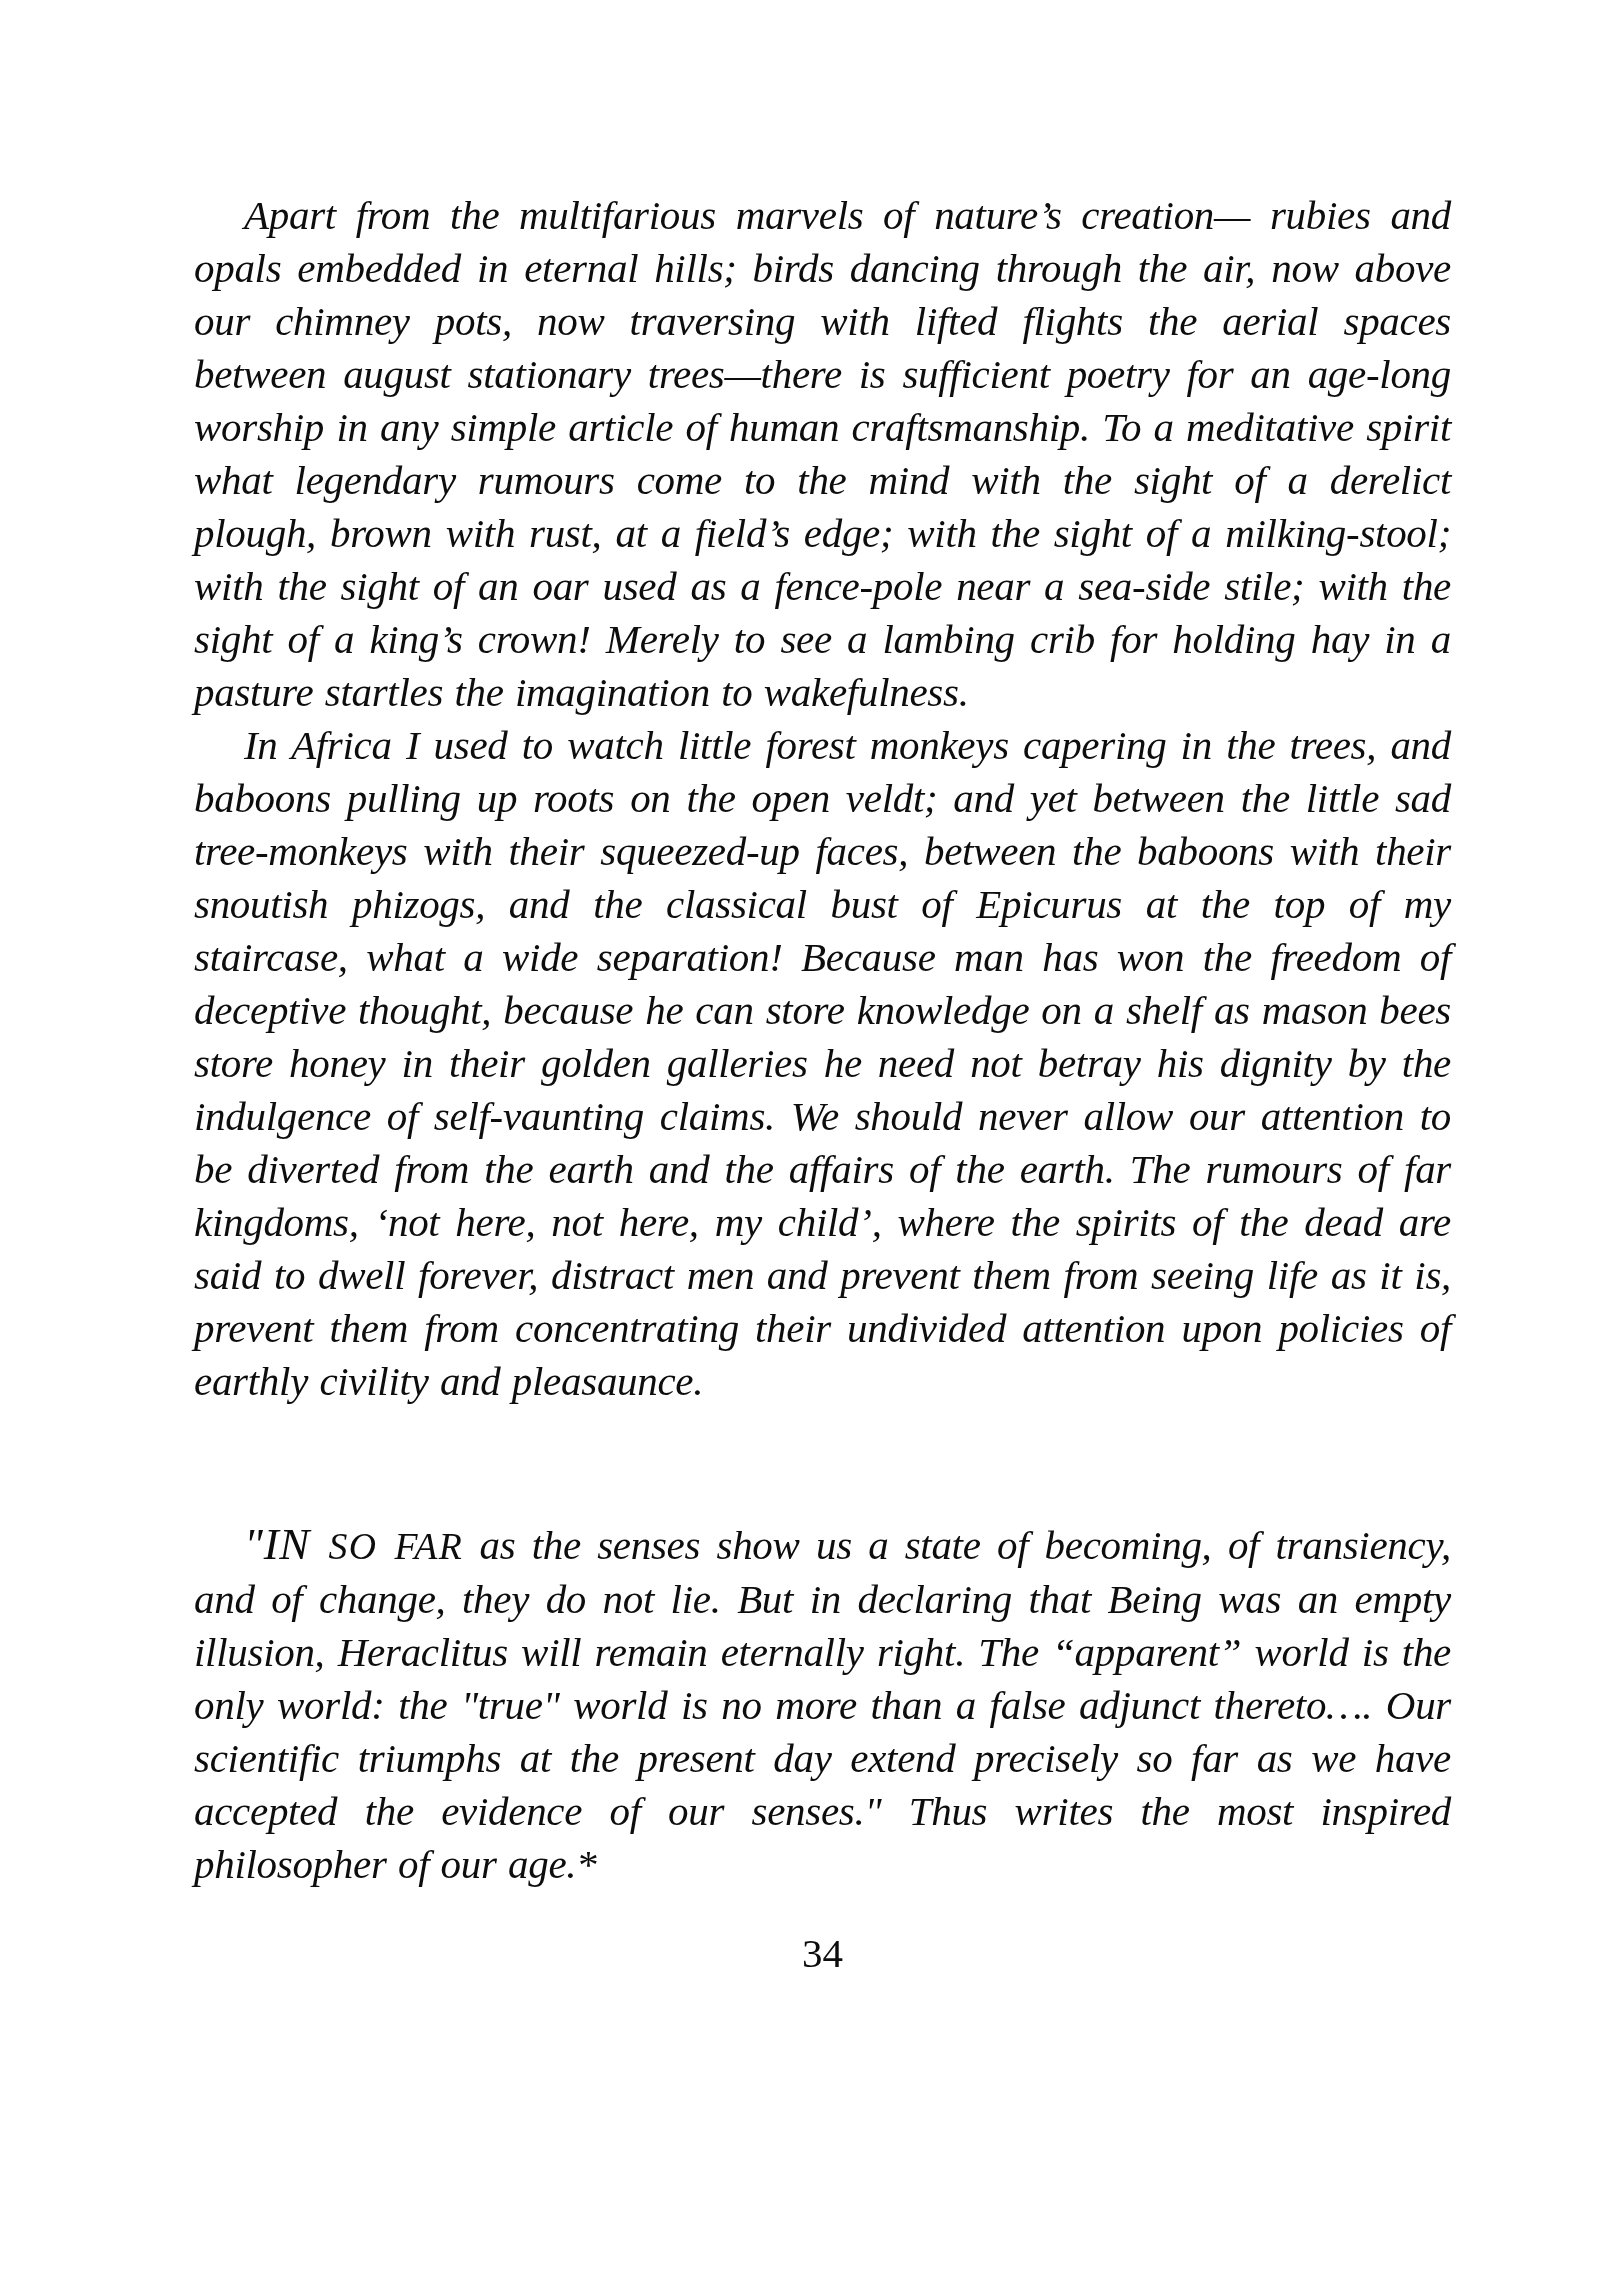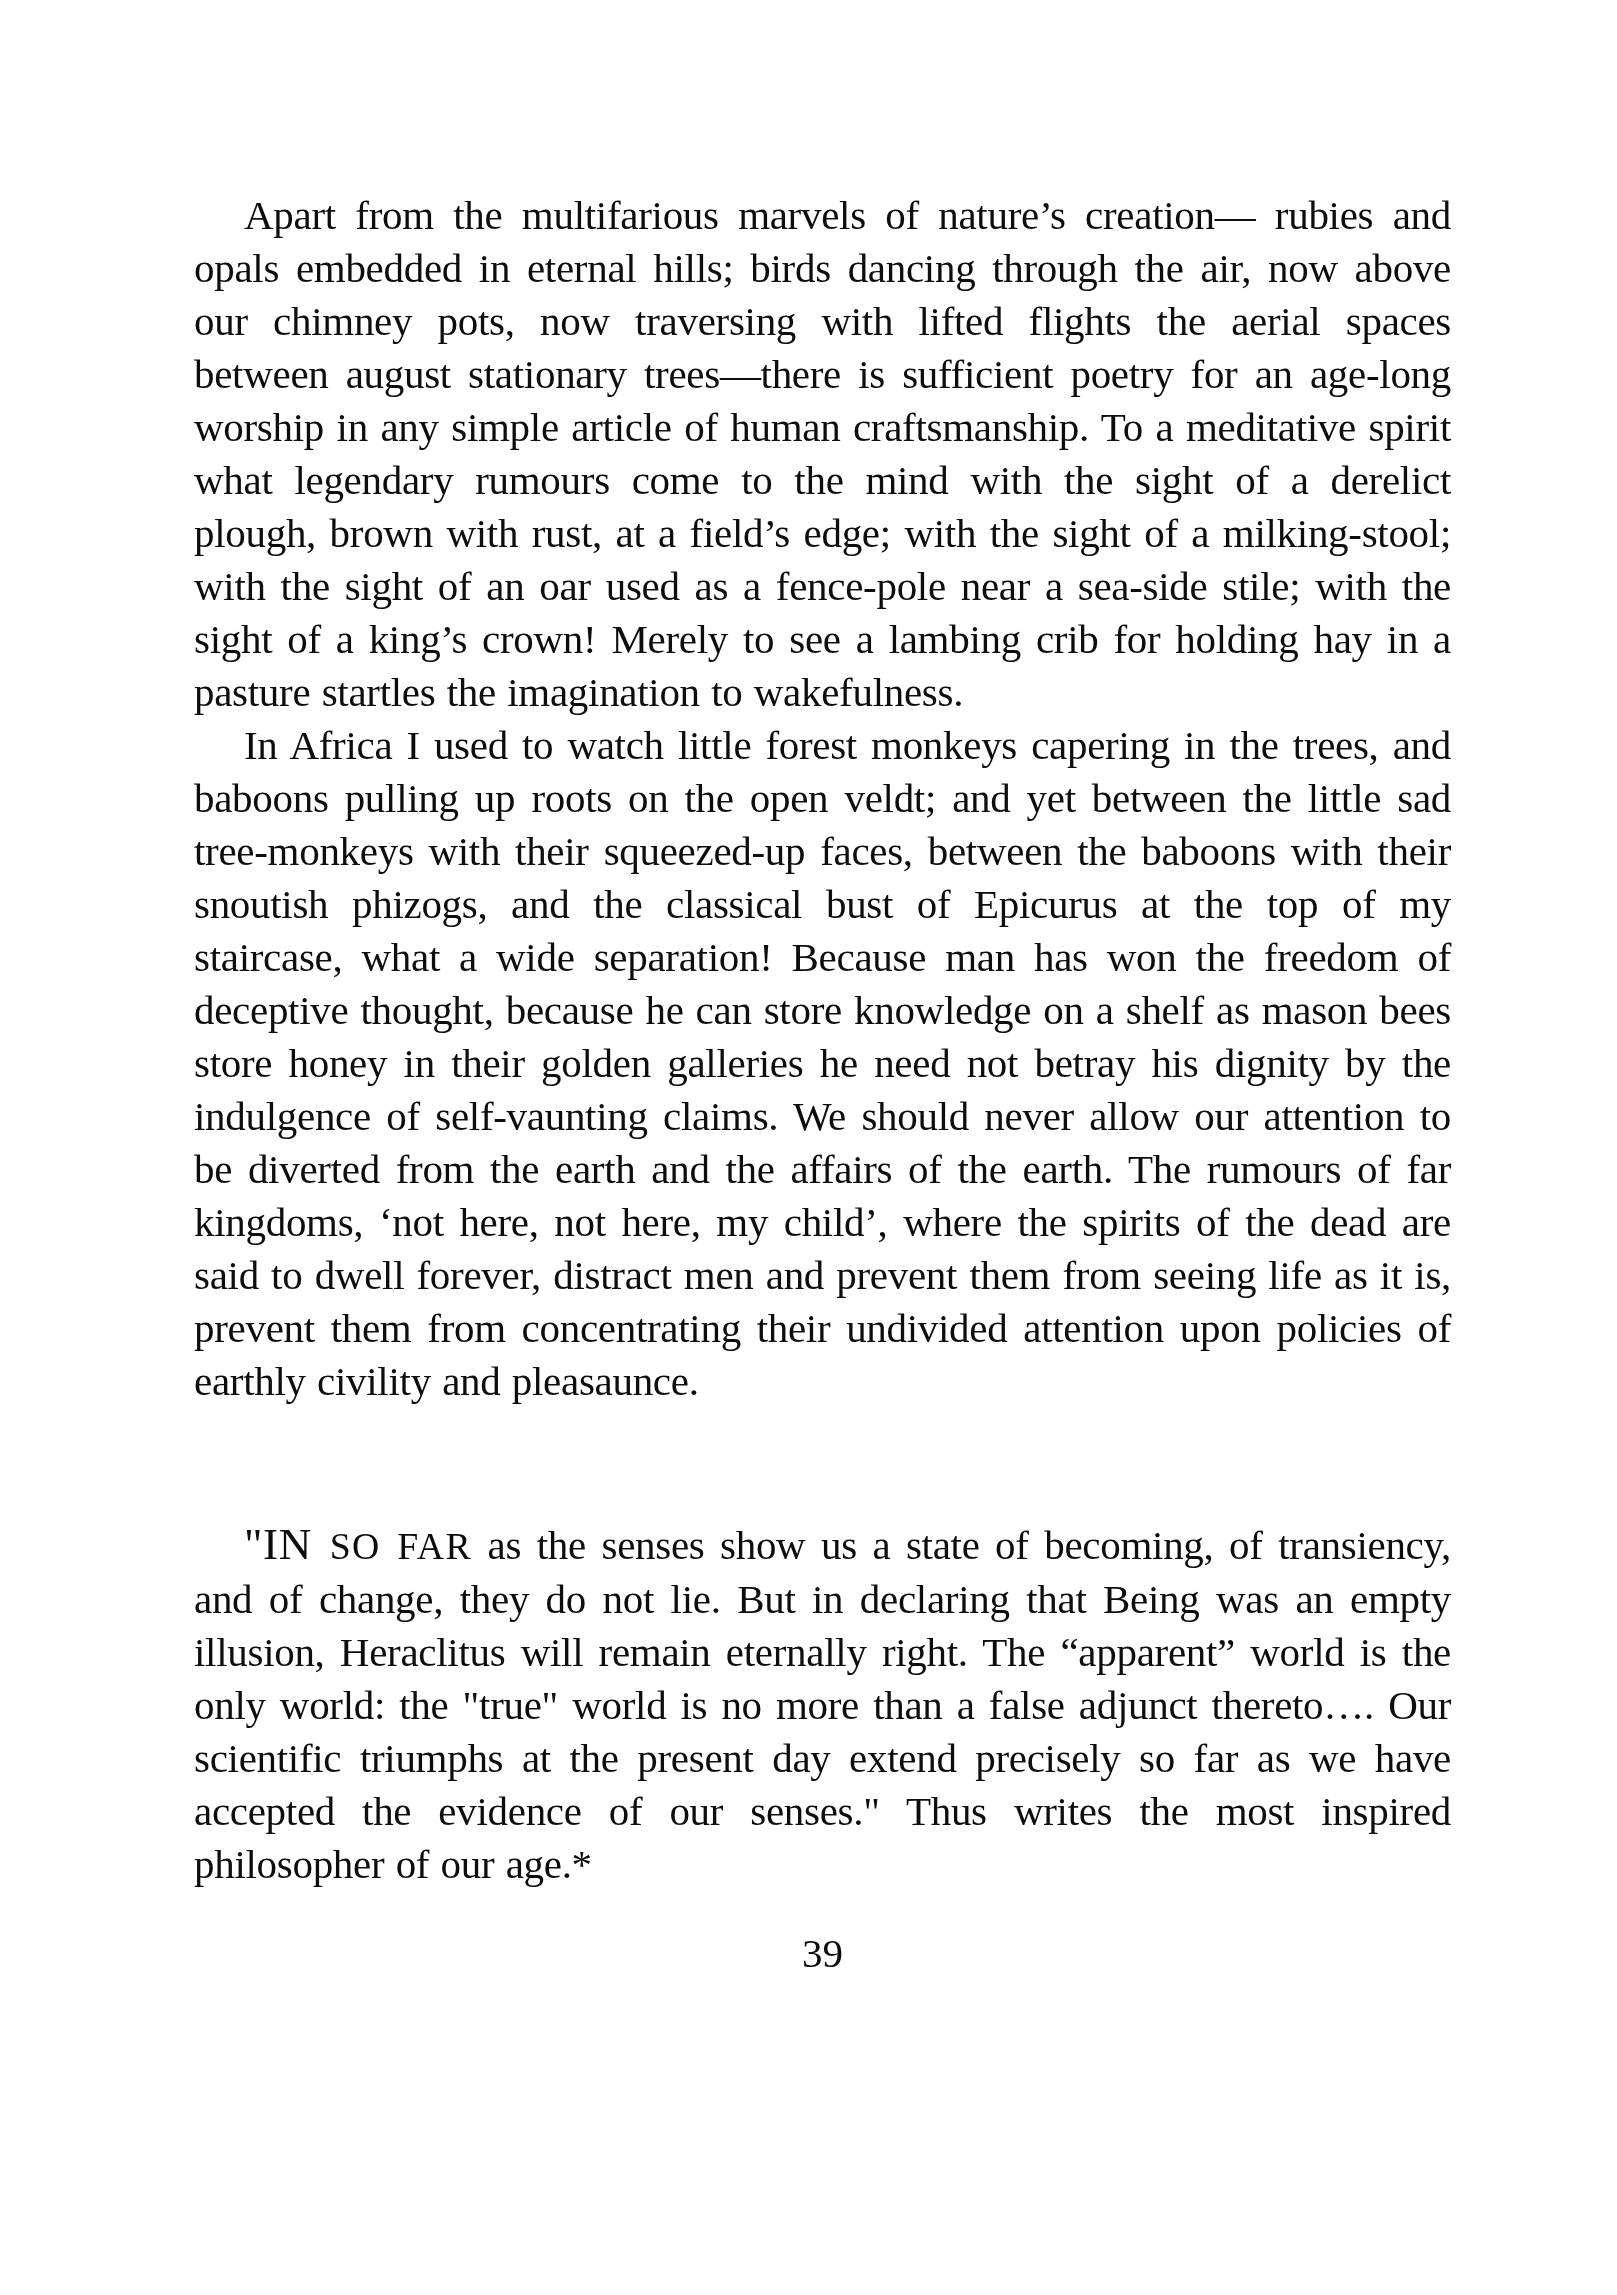--- a/index.html
+++ b/index.html
@@ -21,20 +21,21 @@
     width: 1257px;
   }
   .body-text p {
     margin: 0;
     font-size: 41px;
     line-height: 53px;
     text-align: justify;
     text-indent: 50px;
     letter-spacing: -0.3px;
     word-spacing: 1.4px;
+    font-style: italic;
   }
   .body-text p.para-2 {
   }
   .body-text p.para-3 {
     margin-top: 110px;
   }
   .lead-caps {
     font-size: 1.1em;
     letter-spacing: 0.7px;
   }
@@ -57,15 +58,15 @@
   <div class="body-text">
 
     <p class="para-1">Apart from the multifarious marvels of nature’s creation— rubies and opals embedded in eternal hills; birds dancing through the air, now above our chimney pots, now traversing with lifted flights the aerial spaces between august stationary trees—there is sufficient poetry for an age-long worship in any simple article of human craftsmanship. To a meditative spirit what legendary rumours come to the mind with the sight of a derelict plough, brown with rust, at a field’s edge; with the sight of a milking-stool; with the sight of an oar used as a fence-pole near a sea-side stile; with the sight of a king’s crown! Merely to see a lambing crib for holding hay in a pasture startles the imagination to wakefulness.</p>
 
     <p class="para-2">In Africa I used to watch little forest monkeys capering in the trees, and baboons pulling up roots on the open veldt; and yet between the little sad tree-monkeys with their squeezed-up faces, between the baboons with their snoutish phizogs, and the classical bust of Epicurus at the top of my staircase, what a wide separation! Because man has won the freedom of deceptive thought, because he can store knowledge on a shelf as mason bees store honey in their golden galleries he need not betray his dignity by the indulgence of self-vaunting claims. We should never allow our attention to be diverted from the earth and the affairs of the earth. The rumours of far kingdoms, ‘not here, not here, my child’, where the spirits of the dead are said to dwell forever, distract men and prevent them from seeing life as it is, prevent them from concentrating their undivided attention upon policies of earthly civility and pleasaunce.</p>
 
     <p class="para-3"><span class="lead-caps">"IN </span><span class="lead-smallcaps">SO FAR</span><span> as the senses show us a state of becoming, of transiency, and of change, they do not lie. But in declaring that Being was an empty illusion, Heraclitus will remain eternally right. The “apparent” world is the only world: the "true" world is no more than a false adjunct thereto…. Our scientific triumphs at the present day extend precisely so far as we have accepted the evidence of our senses." Thus writes the most inspired philosopher of our age.*</span></p>
 
   </div>
 
-  <div class="page-number">39</div>
+  <div class="page-number">34</div>
 </div>
 
 
 </body></html>

